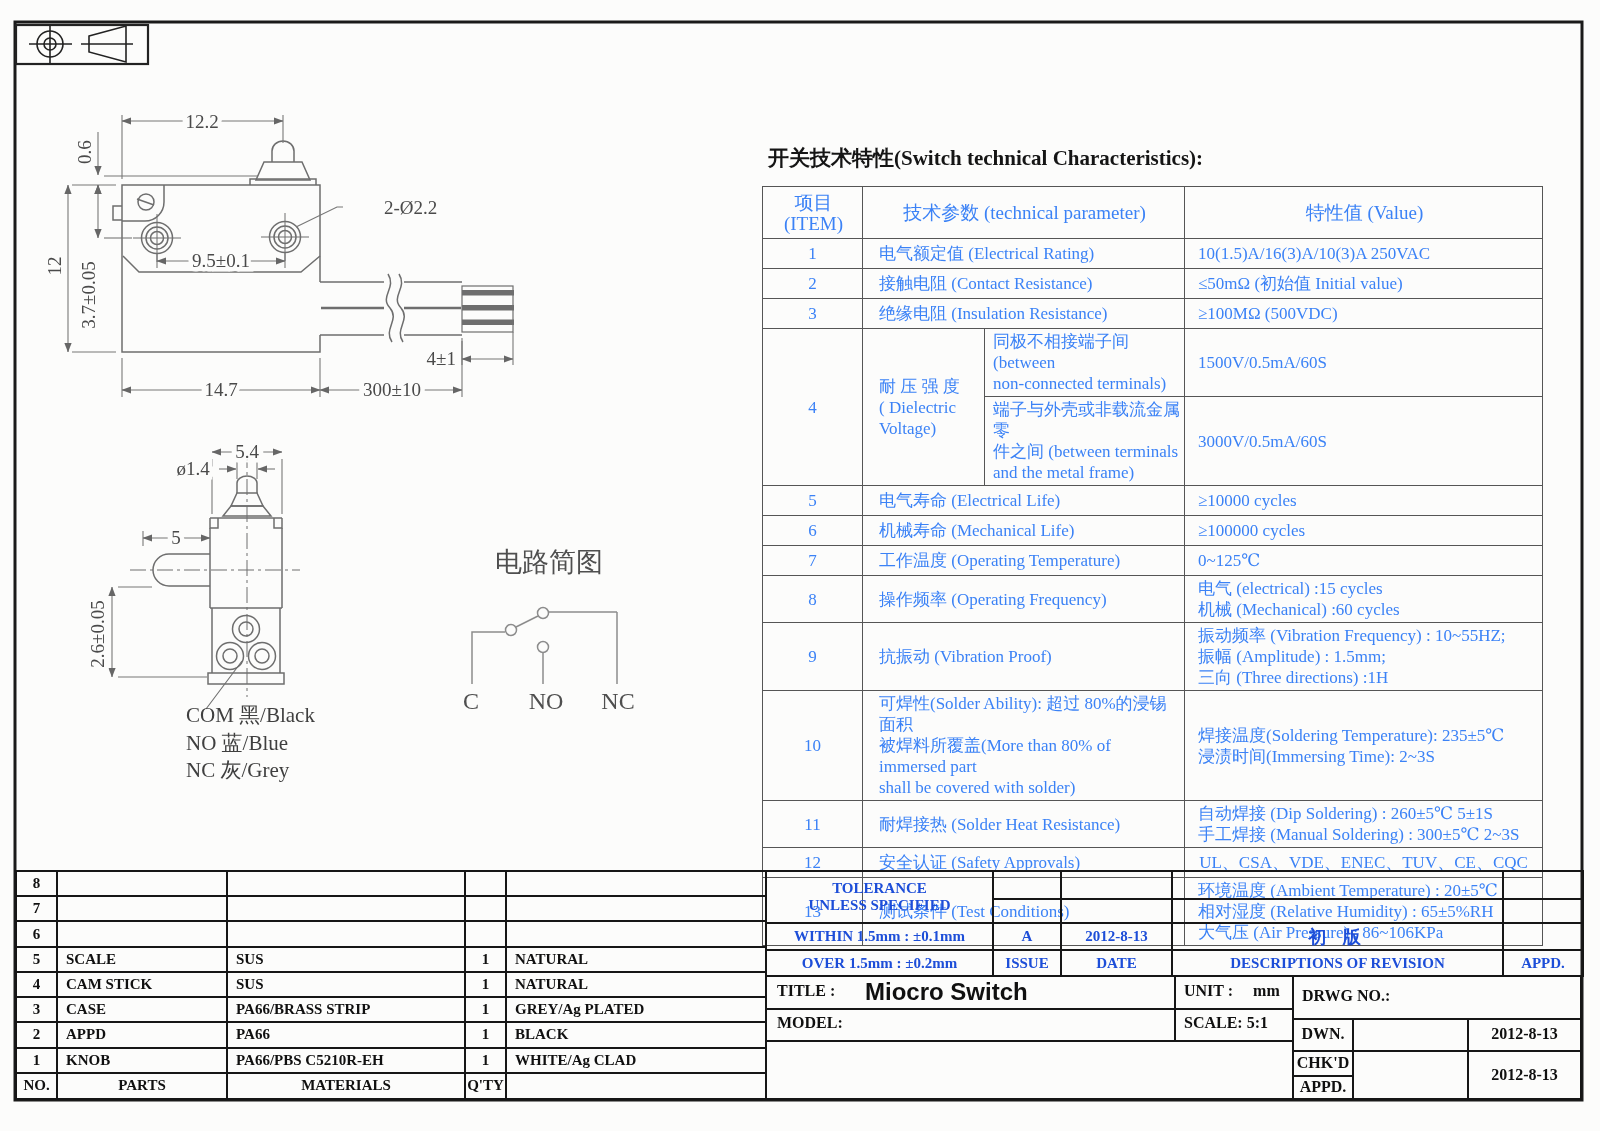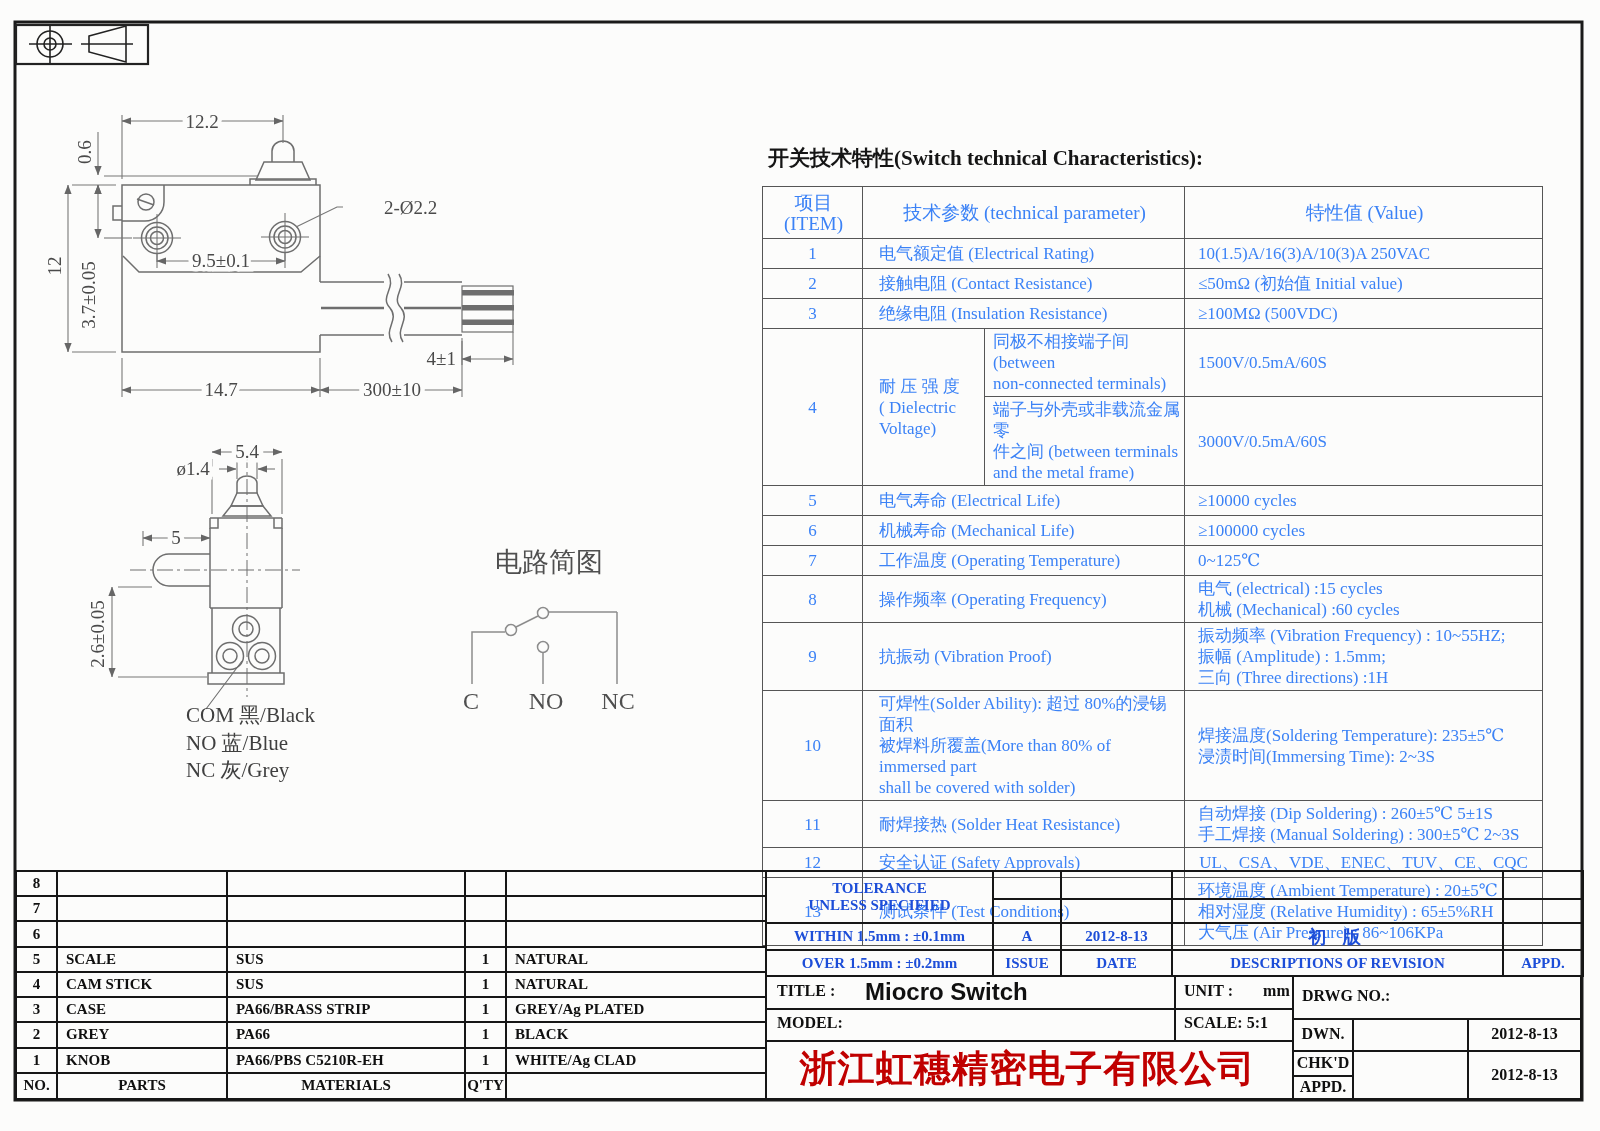--- a/index.html
+++ b/index.html
@@ -373,21 +373,21 @@
     </tr>
     <tr style="height:25px">
       <td class="c">3</td>
       <td>CASE</td>
       <td>PA66/BRASS STRIP</td>
       <td class="c">1</td>
       <td>GREY/Ag PLATED</td>
     </tr>
     <tr style="height:25px">
       <td class="c">2</td>
-      <td>GREY</td>
+      <td>APPD</td>
       <td>PA66</td>
       <td class="c">1</td>
       <td>BLACK</td>
     </tr>
     <tr style="height:25px">
       <td class="c">1</td>
       <td>KNOB</td>
       <td>PA66/PBS C5210R-EH</td>
       <td class="c">1</td>
       <td>WHITE/Ag CLAD</td>
@@ -458,28 +458,27 @@
     <div class="ln" style="left:409px;top:0;width:2px;height:65px"></div>
     <div class="ln" style="left:527px;top:0;width:2px;height:125px"></div>
     <div class="ln" style="left:587px;top:43px;width:2px;height:82px"></div>
     <div class="ln" style="left:702px;top:43px;width:2px;height:82px"></div>
 
     <div class="txt" style="left:12px;top:7px">TITLE :</div>
     <div class="txt big" style="left:100px;top:3px">Miocro Switch</div>
     <div class="txt" style="left:12px;top:39px">MODEL:</div>
     <div class="txt" style="left:419px;top:7px">
       <span>UNIT :</span>
-      <span style="margin-left:26px">mm</span>
+      <span style="margin-left:16px">mm</span>
     </div>
     <div class="txt" style="left:419px;top:39px">
       <span>SCALE:</span>
       <span style="">5:1</span>
     </div>
     <div class="txt" style="left:537px;top:12px">DRWG NO.:</div>
     <div class="txt cellc" style="left:529px;top:45px;width:58px;height:28px">DWN.</div>
     <div class="txt cellc" style="left:529px;top:77px;width:58px;height:21px">CHK'D</div>
     <div class="txt cellc" style="left:529px;top:101px;width:58px;height:21px">APPD.</div>
     <div class="txt cellc" style="left:704px;top:45px;width:111px;height:28px">2012-8-13</div>
     <div class="txt cellc" style="left:704px;top:77px;width:111px;height:45px">2012-8-13</div>
-    <div class="company" style="color: rgb(192, 0, 0);">浙江虹穗精密电子有限公司</div>
   </div>
 
 </div>
 
 </body></html>

